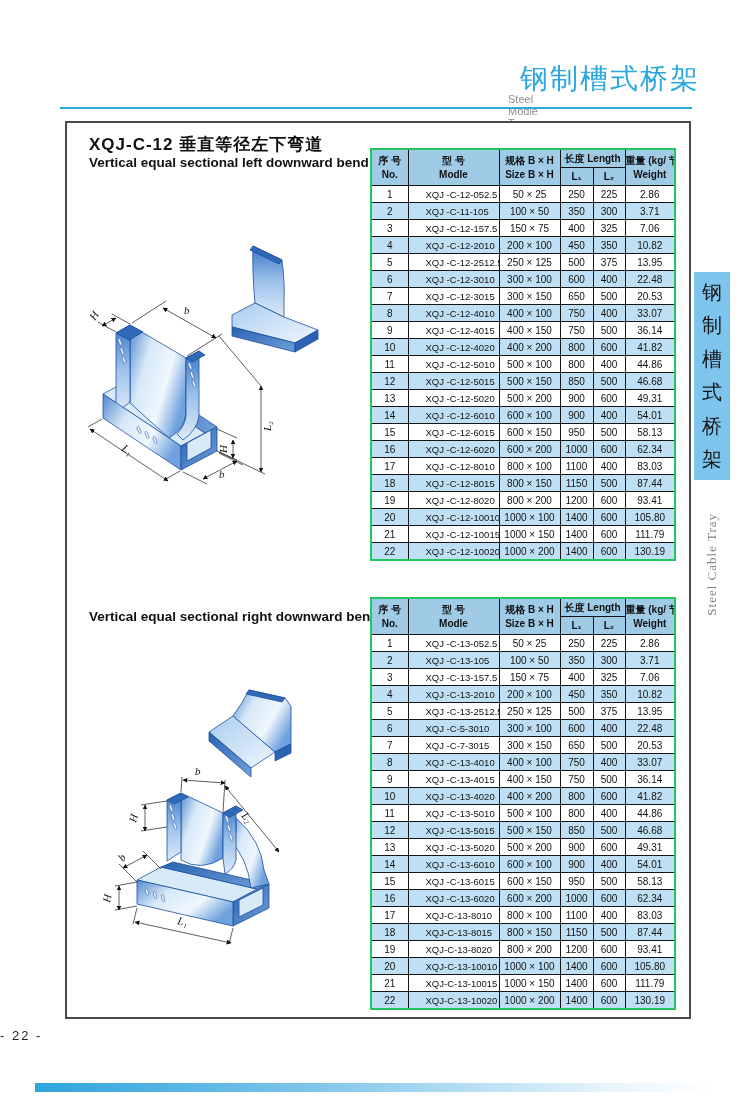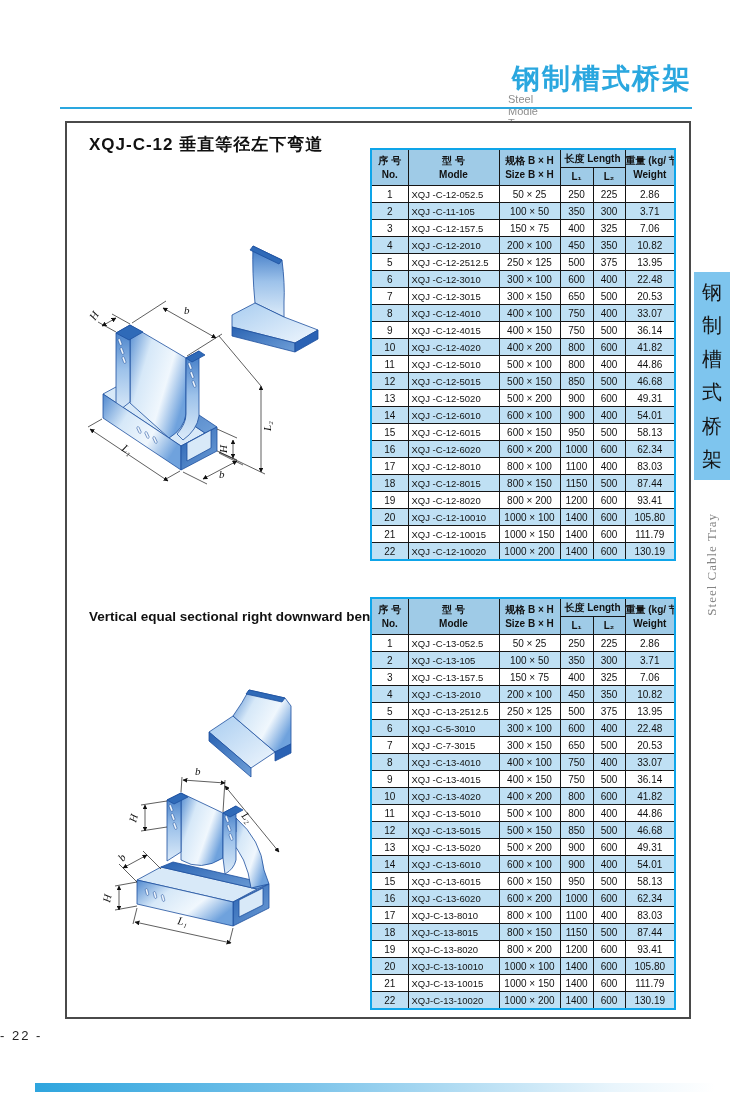--- a/index.html
+++ b/index.html
@@ -2,22 +2,22 @@
 <html style="--accent: #2aa7df; --thead-bg: #9fcbe7; --row-alt-bg: #bfe0f4; --sidebar-chip-bg: #7ec5ee;"><head>
 <meta charset="utf-8">
 <style>
   html,body{margin:0;padding:0;}
   body{
     width:750px;height:1100px;position:relative;background:#ffffff;
     font-family:"Liberation Sans",sans-serif;color:#111;overflow:hidden;
   }
   
   .hdr-title{
-    position:absolute;right:58px;top:60px;
-    font-size:28px;font-weight:bold;letter-spacing:2px;
+    position:absolute;right:50px;top:60px;
+    font-size:28px;font-weight:normal;letter-spacing:2px;
     color:var(--accent,#2aa7df);white-space:nowrap;
   }
   .hdr-sub{
     position:absolute;right:58px;top:93px;width:184px;
     display:flex;justify-content:space-between;
     font-size:11px;color:#8e8e8e;flex-direction:column;
   }
   .hdr-rule{
     position:absolute;left:60px;top:107px;width:632px;height:2px;
     background:var(--accent,#2aa7df);
@@ -33,35 +33,35 @@
   }
   .sect-title-en{
     position:absolute;left:22px;margin:0;
     font-size:13.5px;font-weight:bold;white-space:nowrap;
   }
   .t1cn{top:10px}.t1en{top:32px}
   .t2cn{top:464px}.t2en{top:486px}
   
   .spec{
     position:absolute;left:303px;border-collapse:collapse;table-layout:fixed;
-    width:304px;font-size:10px;border:2px solid #0ea5e9;background:#fff;
+    width:304px;font-size:10px;border:2px solid #22c55e;background:#fff;
   }
   .tb1{top:25px}.tb2{top:474px}
   .spec th,.spec td{
     border:1px solid #151515;text-align:center;padding:0;
     overflow:hidden;white-space:nowrap;
   }
   .spec thead th{
     background:var(--thead-bg,#9fcbe7);font-weight:bold;height:17px;
     font-size:10px;line-height:1.1;
   }
   .spec thead th div{line-height:1.35;}
   .spec tbody td{height:16px;}
   .spec tbody tr.alt td{background:var(--row-alt-bg,#bfe0f4);}
-  .spec td.model{text-align:left;padding-left:3px;font-size:9.5px;margin-left:34px;}
+  .spec td.model{text-align:left;padding-left:17px;font-size:9.5px;margin-left:34px;}
   
   .illus{position:absolute;width:280px;height:290px;}
   .il1{left:16px;top:103px;}
   .il2{left:16px;top:533px;}
   .pc path{stroke:#1d4f9e;stroke-width:0.8;stroke-linejoin:round;}
   .slots rect{fill:#eef5fc;stroke:#1d4f9e;stroke-width:0.5;}
   .dim path{stroke:#1a1a1a;stroke-width:0.7;fill:none;}
   .dim text{
     font-family:"Liberation Serif",serif;font-style:italic;
     font-size:11px;fill:#111;stroke:none;
@@ -99,20 +99,21 @@
 <div class="hdr-sub">
   <span>Steel</span>
   <span>Modle</span>
   <span>Tray</span>
 </div>
 <div class="hdr-rule"></div>
 
 <div class="frame">
 
   <h2 class="sect-title-cn t1cn">XQJ-C-12 垂直等径左下弯道</h2>
+  <h3 class="sect-title-en t1en">Vertical equal sectional left downward bend</h3>
 
   <svg class="illus il1" viewBox="0 0 280 290">
     <defs>
       <linearGradient id="gFace" x1="0" y1="0" x2="1" y2="0.6">
         <stop offset="0" stop-color="#4f88cf"></stop>
           <stop offset="0.35" stop-color="#d6e8f8"></stop>
         <stop offset="0.7" stop-color="#f0f7fd"></stop>
           <stop offset="1" stop-color="#6fa2dd"></stop>
       </linearGradient>
       <linearGradient id="gWall" x1="0" y1="0" x2="0" y2="1">

